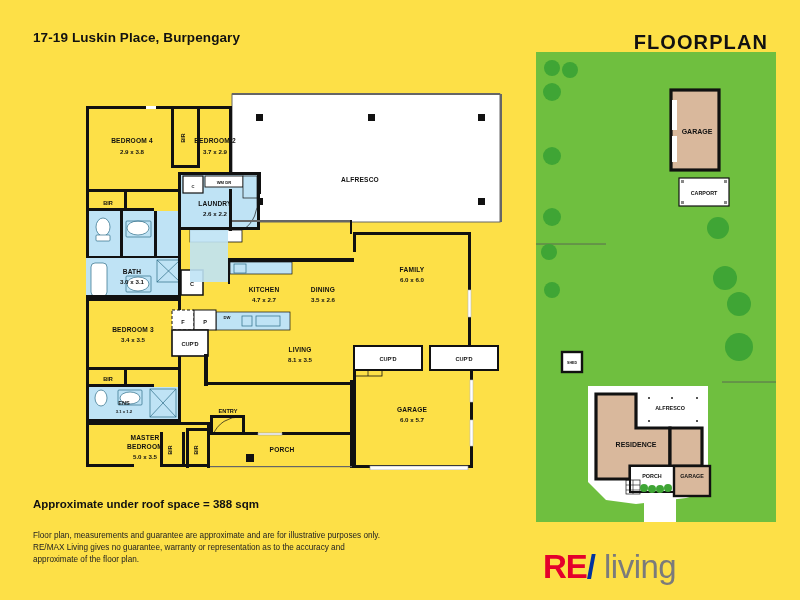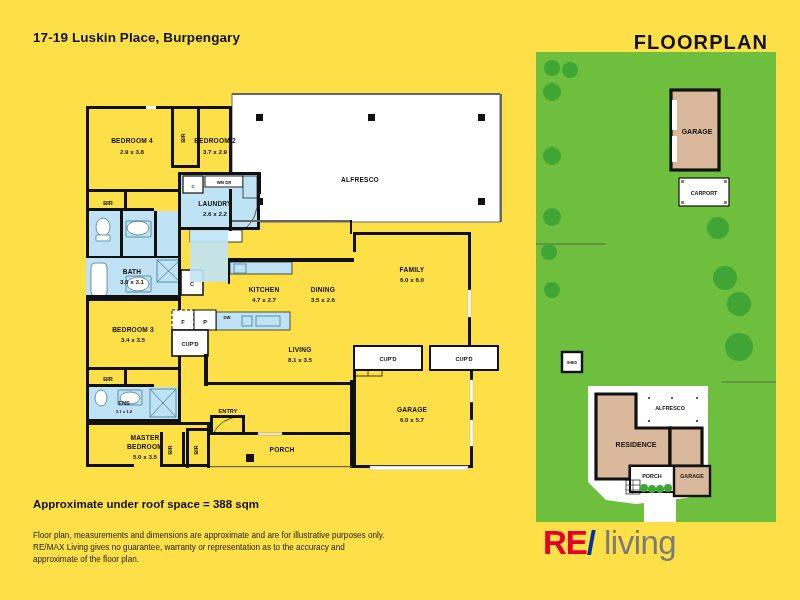--- a/index.html
+++ b/index.html
@@ -54,21 +54,21 @@
   }
   #disclaimer div { white-space: nowrap; }
 
   
   #logo {
     position: absolute; left: 543px; top: 524px;
     display: flex; align-items: baseline;
   }
   .logo-re, .logo-max {
     font-size: 33px; font-weight: bold; color: #E4002B;
-    letter-spacing: -1px; font-family: "Liberation Sans", sans-serif;
+    letter-spacing: -1px; font-family: "Liberation Sans", sans-serif; margin-top: 24px;
   }
   .logo-slash {
     font-size: 33px; font-weight: bold; color: #0033A0;
     letter-spacing: -1px; font-family: "Liberation Sans", sans-serif;
   }
   .logo-living {
     font-size: 33px; color: #7b7b7b; margin-left: 9px;
     font-family: "Liberation Sans", sans-serif; letter-spacing: -.5px;
   }
 
@@ -442,21 +442,21 @@
 
       <g>
         <rect x="138" y="414" width="36" height="30" fill="#D9B89C" stroke="#111" stroke-width="2.4"></rect>
         <text class="slbl-sm" x="156" y="426">GARAGE</text>
       </g>
     </svg>
   </div>
 
   <div id="roofspace">Approximate under roof space = 388 sqm</div>
   <div id="disclaimer">
-    <div>Floor plan, measurements and dimensions are approximate and are for illustrative purposes only.</div>
+    <div>Floor plan, measurements and guarantee are approximate and are for illustrative purposes only.</div>
     <div>RE/MAX Living gives no guarantee, warranty or representation as to the accuracy and</div>
     <div>approximate of the floor plan.</div>
   </div>
 
   <div id="logo">
     <span class="logo-re">RE</span>
     <span class="logo-slash">/</span>
     <span class="logo-living">living</span>
   </div>
 

